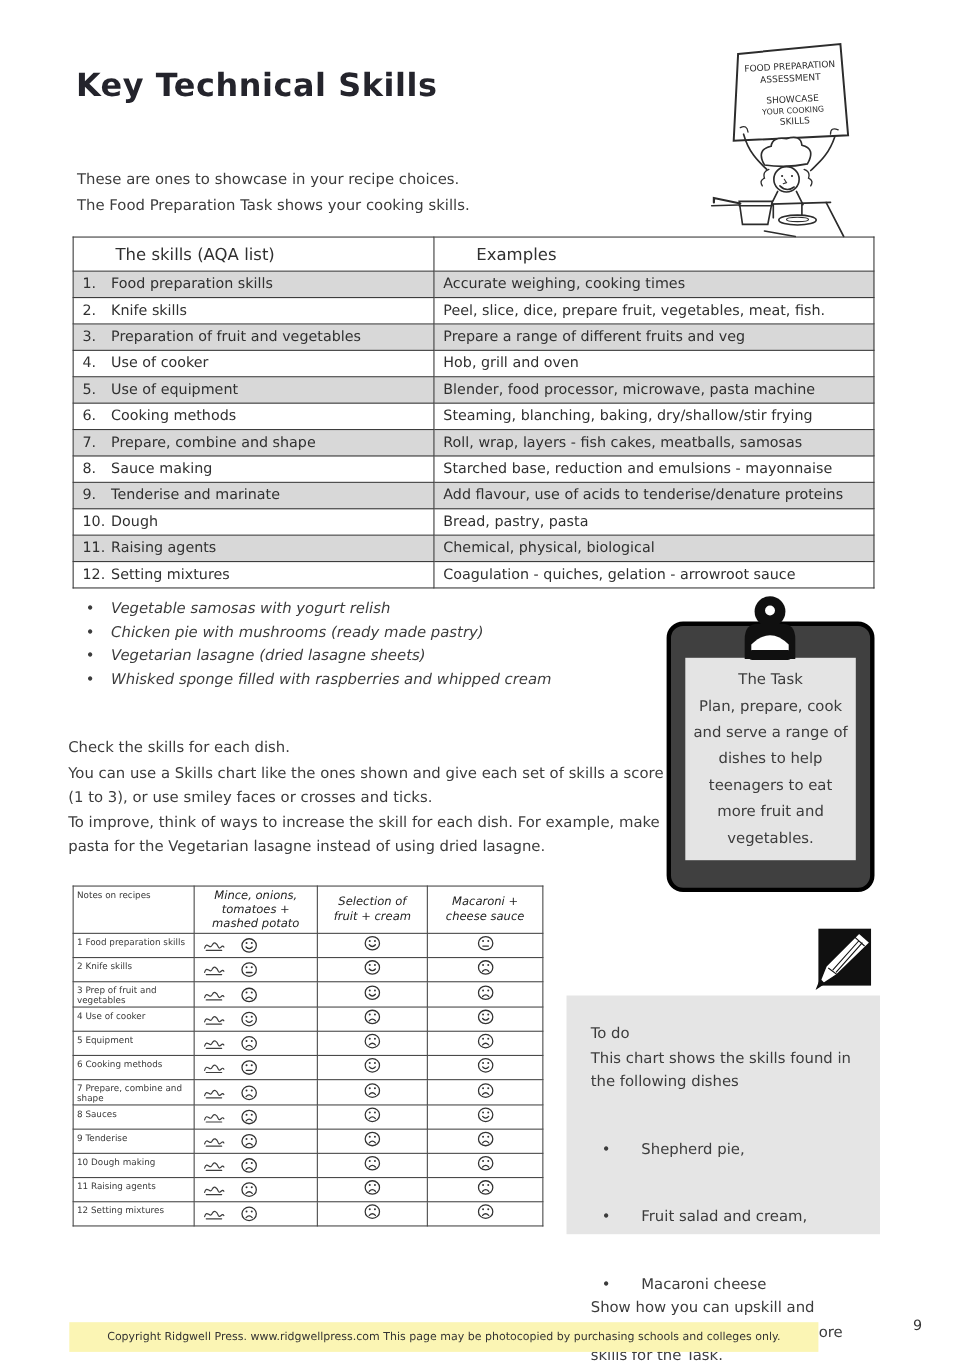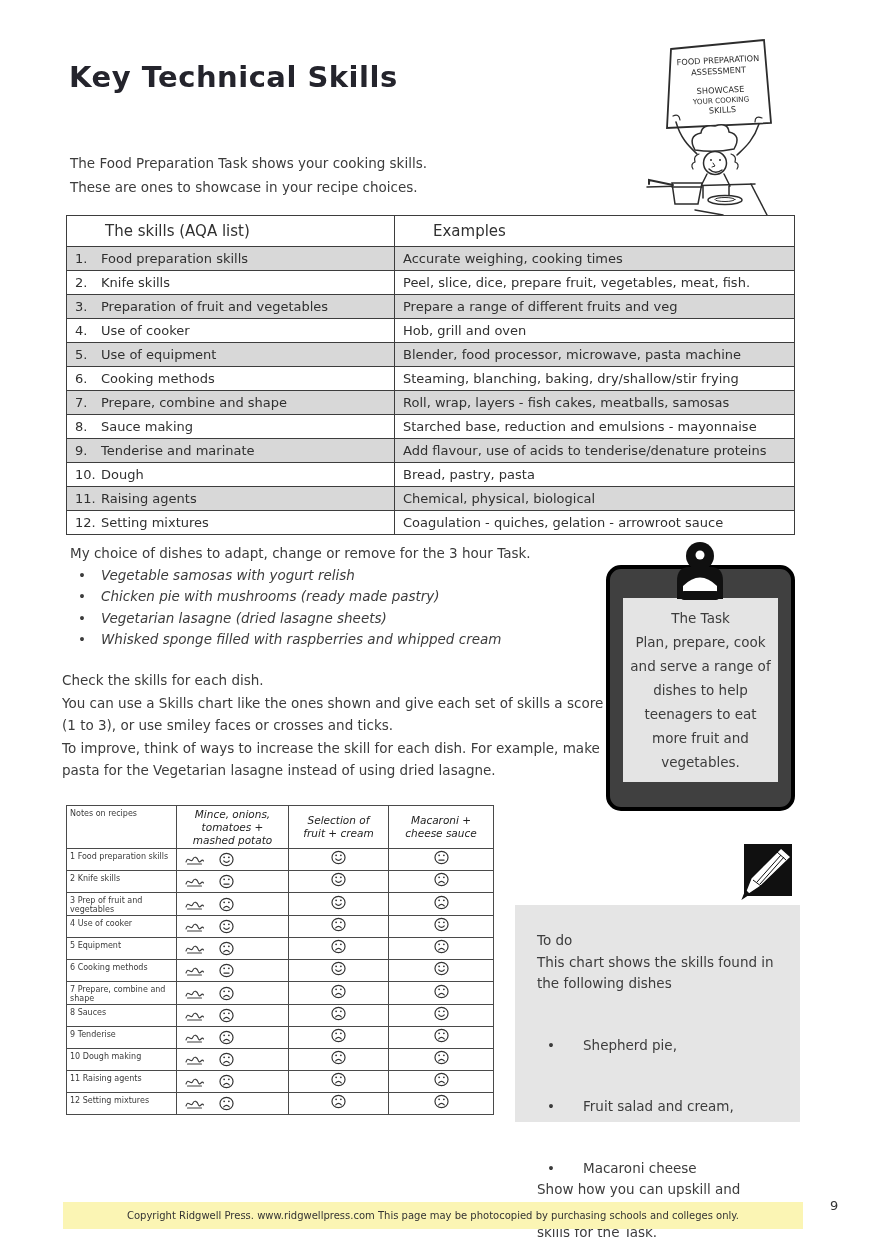--- a/index.html
+++ b/index.html
@@ -55,21 +55,21 @@
   
   .pencil{position:absolute;left:741px;top:844px;width:51px;height:56px;}
 
   
   .todo{position:absolute;left:515px;top:905px;width:285px;height:217px;background:#e5e5e5;
         box-sizing:border-box;padding:25px 10px 0 22px;font-size:13.5px;line-height:21.5px;color:#3c3c3c;}
   .todo .t-bullet{position:relative;padding-left:46px;margin-top:40px;}
   .todo .t-bullet::before{content:"\2022";position:absolute;left:10px;}
 
   
-  .footer-bar{position:absolute;left:63px;top:1202px;width:740px;height:27px;background:#fbf5b4;
+  .footer-bar{position:absolute;left:63px;top:1202px;width:681px;height:27px;background:#fbf5b4;
               display:flex;align-items:center;justify-content:center;font-size:10px;color:#333;}
   .page-num{position:absolute;left:830px;top:1198px;font-size:13px;color:#333;}
 
   
   .cartoon{position:absolute;left:643px;top:36px;width:192px;height:182px;}
   .cartoon text{font-family:"DejaVu Sans",cursive;fill:#2c2c2c;}
 </style>
 </head>
 <body>
 
@@ -113,22 +113,22 @@
     <g text-anchor="middle" transform="rotate(-3 75 45)">
       <text x="76" y="27" font-size="8.2">FOOD PREPARATION</text>
       <text x="76" y="38" font-size="8.2">ASSESSMENT</text>
       <text x="77" y="57" font-size="8.2">SHOWCASE</text>
       <text x="77" y="67" font-size="7.2">YOUR COOKING</text>
       <text x="78" y="77" font-size="8.2">SKILLS</text>
     </g>
   </svg>
 
   <div class="intro">
+    <div>These are ones to showcase in your recipe choices.</div>
     <div>The Food Preparation Task shows your cooking skills.</div>
-    <div>These are ones to showcase in your recipe choices.</div>
   </div>
 
   <table class="aqa">
     <thead>
       <tr>
         <th class="c1">The skills (AQA list)</th>
         <th>Examples</th>
       </tr>
     </thead>
     <tbody>
@@ -177,21 +177,20 @@
           <td class="c2">Chemical, physical, biological</td>
         </tr>
         <tr>
           <td class="c1"><span class="num">12.</span><span>Setting mixtures</span></td>
           <td class="c2">Coagulation - quiches, gelation - arrowroot sauce</td>
         </tr>
       </tbody>
   </table>
 
   <div class="choice">
-    <div>My choice of dishes to adapt, change or remove for the 3 hour Task.</div>
     <div id="dish-list">
         <div class="dish">Vegetable samosas with yogurt relish</div>
         <div class="dish">Chicken pie with mushrooms (ready made pastry)</div>
         <div class="dish">Vegetarian lasagne (dried lasagne sheets)</div>
         <div class="dish">Whisked sponge filled with raspberries and whipped cream</div>
       </div>
   </div>
 
   <div class="check">
     <div>Check the skills for each dish.</div>

